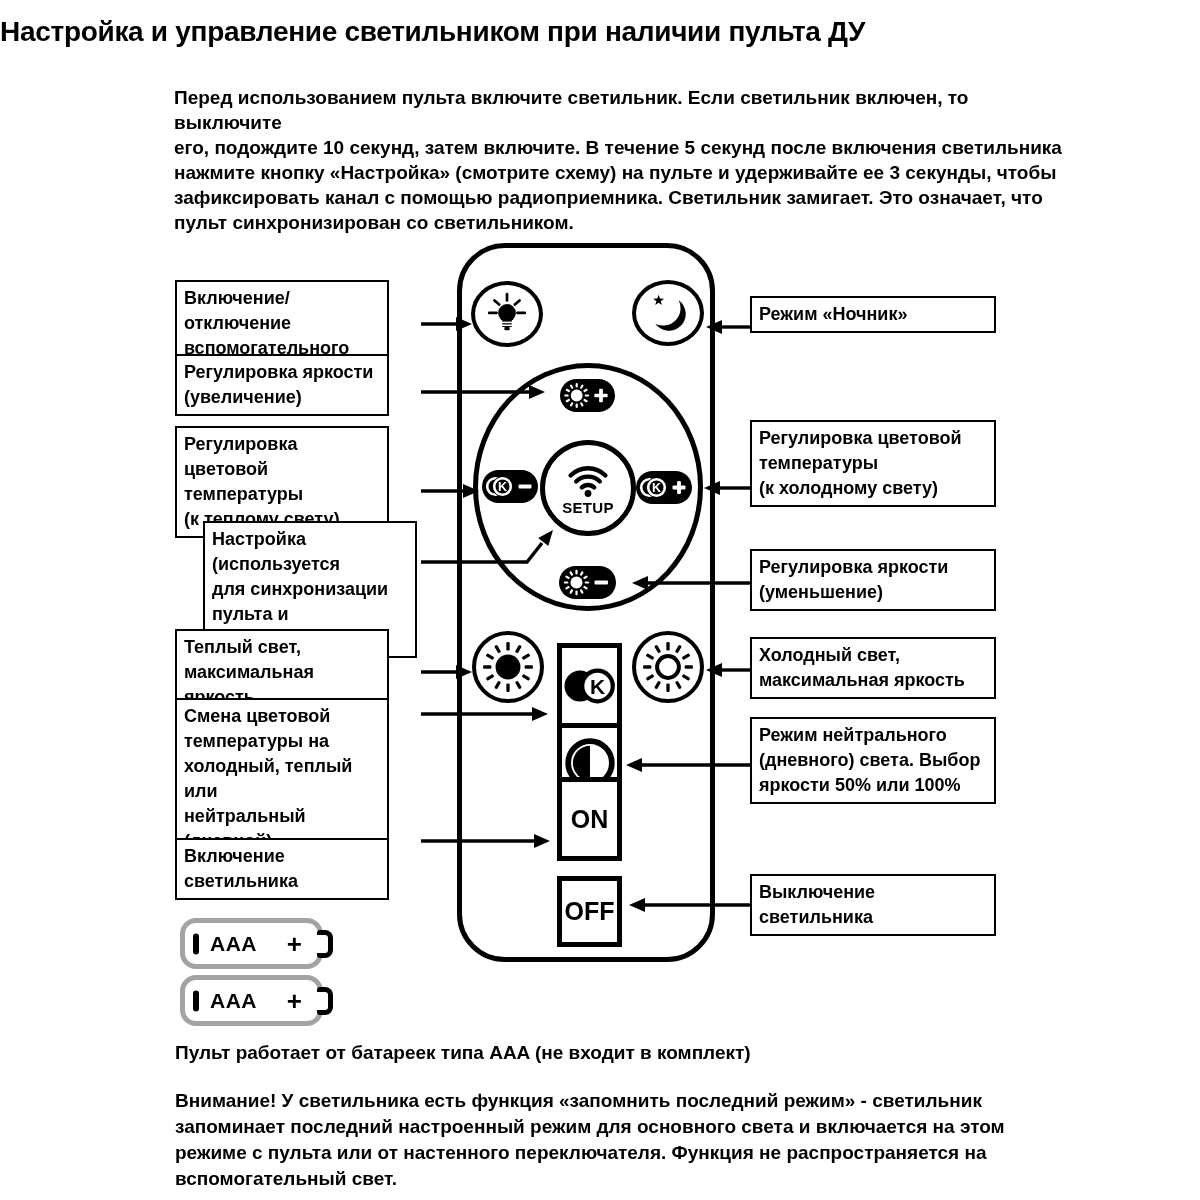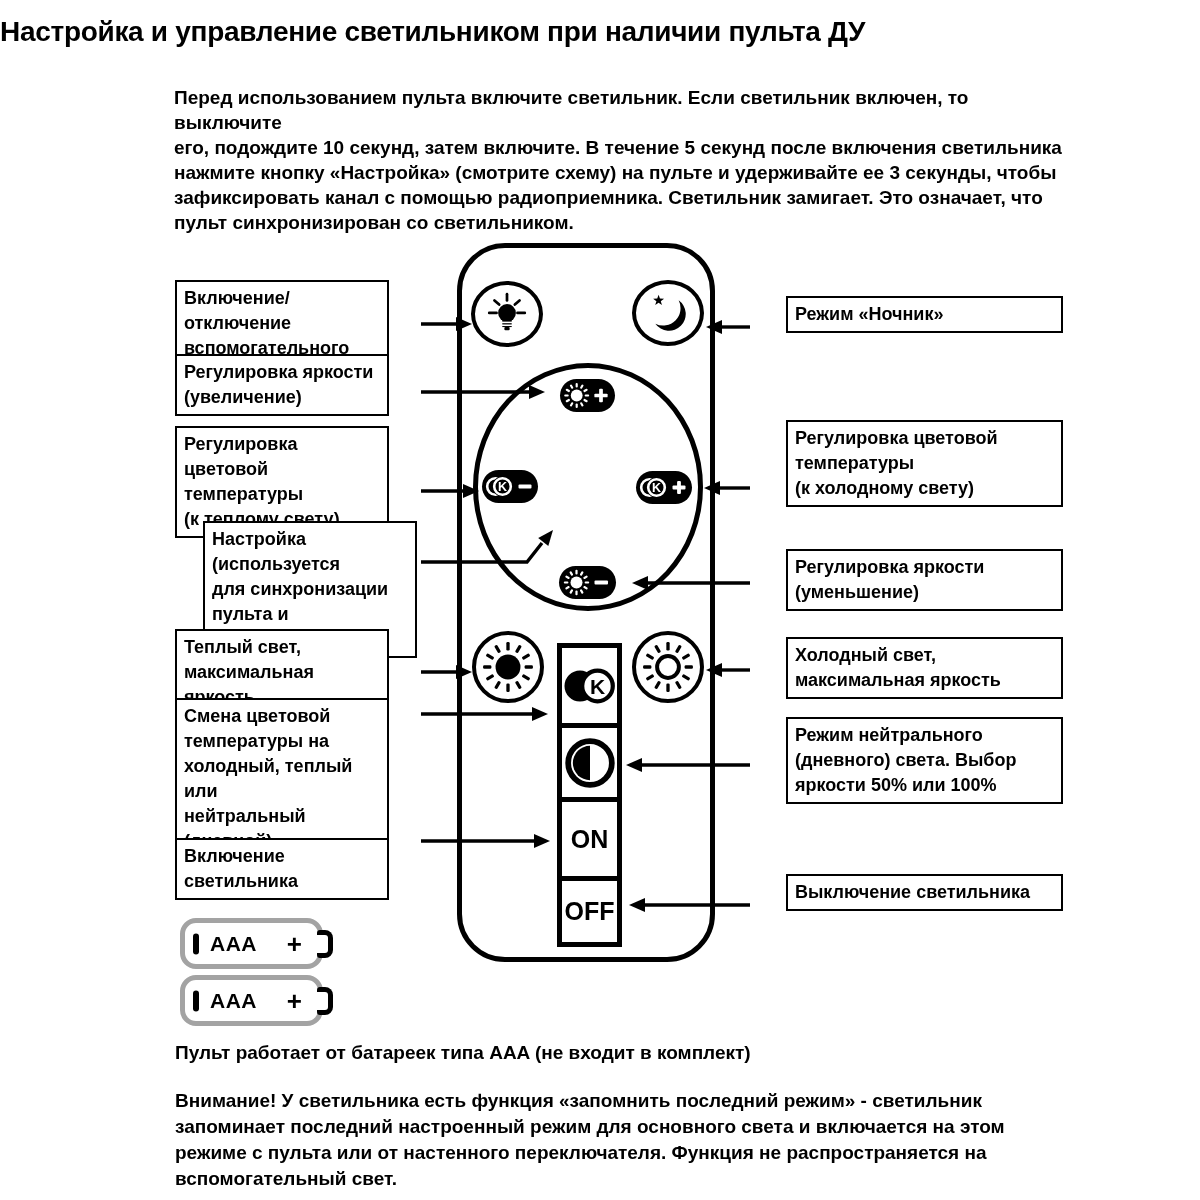--- a/index.html
+++ b/index.html
@@ -7,21 +7,21 @@
         font-family:"Liberation Sans",sans-serif;font-weight:bold;overflow:hidden;}
   .title{position:absolute;top:16px;left:0;width:1200px;text-align:left;
          font-size:28px;letter-spacing:-0.3px;}
   .para{position:absolute;white-space:pre-line;font-size:19px;line-height:25px;}
   .intro{left:174px;top:85px;width:900px;}
   .battery-note{left:175px;top:1040px;width:900px;}
   .warning{left:175px;top:1088px;width:900px;line-height:26px;}
   .callout{position:absolute;box-sizing:border-box;border:2.5px solid #000;background:#fff;
            padding:4px 7px;font-size:18px;line-height:25px;white-space:pre-line;z-index:2;}
   .cl{left:175px;width:214px;}
-  .cr{left:750px;width:277px;margin-left:36px;}
+  .cr{left:750px;width:246px;}
   .remote{position:absolute;left:457px;top:243px;width:258px;height:719px;
           box-sizing:border-box;border:5px solid #000;border-radius:48px;background:#fff;z-index:1;}
   .circle-btn{position:absolute;box-sizing:border-box;border:4px solid #000;border-radius:50%;
               background:#fff;display:flex;align-items:center;justify-content:center;z-index:2;}
   .ring{position:absolute;left:473px;top:363px;width:230px;height:248px;box-sizing:border-box;
         border:5px solid #000;border-radius:50%;background:#fff;z-index:1;}
   .pill{position:absolute;background:#000;border-radius:17px;z-index:2;overflow:hidden;}
   .pill svg{display:block;width:100%;height:100%;}
   .setup{position:absolute;left:540px;top:440px;width:96px;height:96px;box-sizing:border-box;
          border:5px solid #000;border-radius:50%;background:#fff;display:flex;flex-direction:column;
@@ -135,20 +135,31 @@
         <rect x="15.9" y="3.8" width="2.2" height="4.6" rx="1" transform="rotate(210 17 16.5)"></rect>
         <rect x="15.9" y="3.8" width="2.2" height="4.6" rx="1" transform="rotate(240 17 16.5)"></rect>
         <rect x="15.9" y="3.8" width="2.2" height="4.6" rx="1" transform="rotate(270 17 16.5)"></rect>
         <rect x="15.9" y="3.8" width="2.2" height="4.6" rx="1" transform="rotate(300 17 16.5)"></rect>
         <rect x="15.9" y="3.8" width="2.2" height="4.6" rx="1" transform="rotate(330 17 16.5)"></rect>
       </g>
       <rect x="35" y="14.6" width="13.5" height="3.8" rx="1" fill="#fff"></rect>
     </svg>
   </div>
 
+  <div class="setup">
+    <svg width="48" height="38" viewBox="0 0 48 38">
+      <g stroke="#000" stroke-width="4.4" fill="none" stroke-linecap="round">
+        <path d="M17.8,27.5 A8.8,8.8 0 0 1 30.2,27.5"></path>
+        <path d="M12.2,21.5 A16.8,16.8 0 0 1 35.8,21.5"></path>
+        <path d="M6.6,15.5 A24.6,24.6 0 0 1 41.4,15.5"></path>
+      </g>
+      <circle cx="24" cy="33.5" r="3.4" fill="#000"></circle>
+    </svg>
+    <div class="setup-label">SETUP</div>
+  </div>
 
   <div class="circle-btn" style="left:472px;top:631px;width:72px;height:72px;">
     <svg width="54" height="54" viewBox="0 0 52 52">
       <circle cx="26" cy="26" r="12" fill="#000"></circle>
       <g fill="#000">
         <rect x="24.4" y="2" width="3.2" height="8" rx="1.2"></rect>
         <rect x="24.4" y="2" width="3.2" height="8" rx="1.2" transform="rotate(30 26 26)"></rect>
         <rect x="24.4" y="2" width="3.2" height="8" rx="1.2" transform="rotate(60 26 26)"></rect>
         <rect x="24.4" y="2" width="3.2" height="8" rx="1.2" transform="rotate(90 26 26)"></rect>
         <rect x="24.4" y="2" width="3.2" height="8" rx="1.2" transform="rotate(120 26 26)"></rect>
@@ -188,21 +199,21 @@
       <circle cx="33.5" cy="23" r="15.3" fill="#fff" stroke="#000" stroke-width="4.2"></circle>
       <text x="33.5" y="30.5" font-size="21" fill="#000" text-anchor="middle">K</text>
     </svg>
   </div>
   <div class="cell" style="top:723px;height:79px;">
     <svg width="52" height="52" viewBox="0 0 50 50">
       <circle cx="25" cy="25" r="21" fill="#fff" stroke="#000" stroke-width="5.5"></circle>
       <path d="M25,8.5 A16.5,16.5 0 0 0 25,41.5 Z" fill="#000"></path>
     </svg>
   </div>
-  <div class="cell" style="top:797px;height:84px;">
+  <div class="cell" style="top:777px;height:84px;">
     <span class="cell-label">ON</span>
   </div>
   <div class="cell" style="top:876px;height:71px;">
     <span class="cell-label">OFF</span>
   </div>
 
   <div class="callout cl" style="top:280px;">Включение/отключение
 вспомогательного света</div>
   <div class="callout cl" style="top:354px;">Регулировка яркости
 (увеличение)</div>

